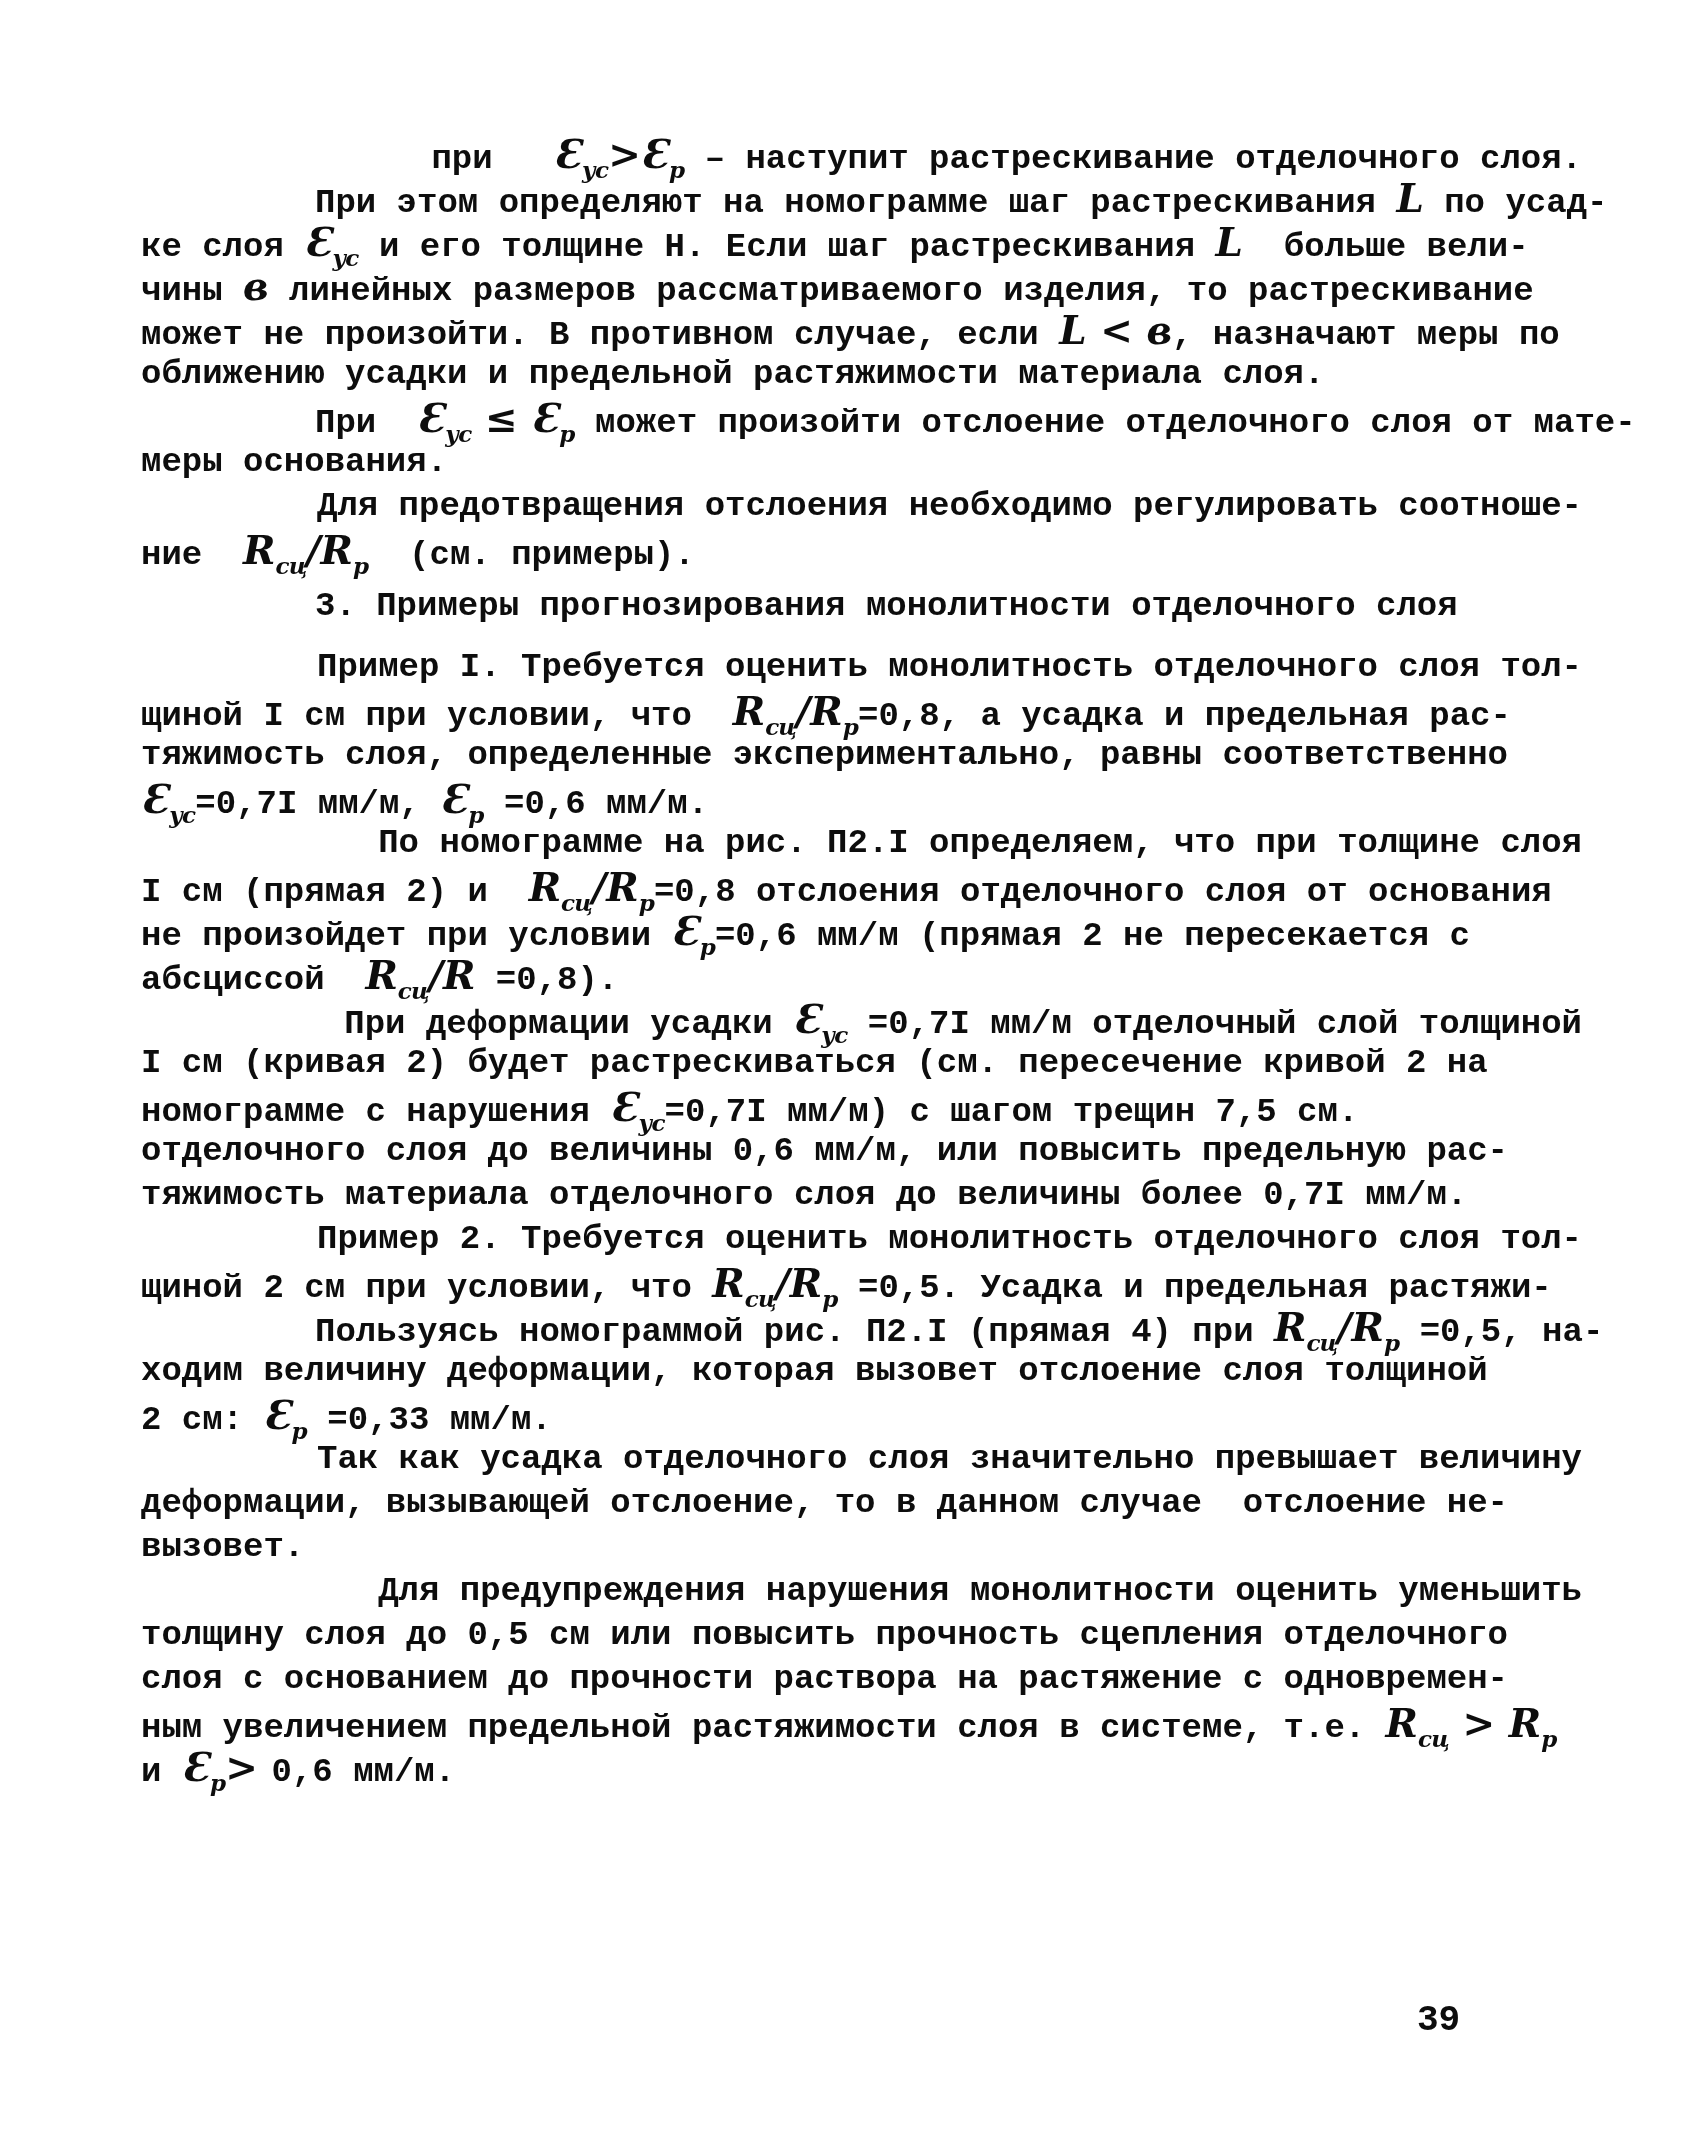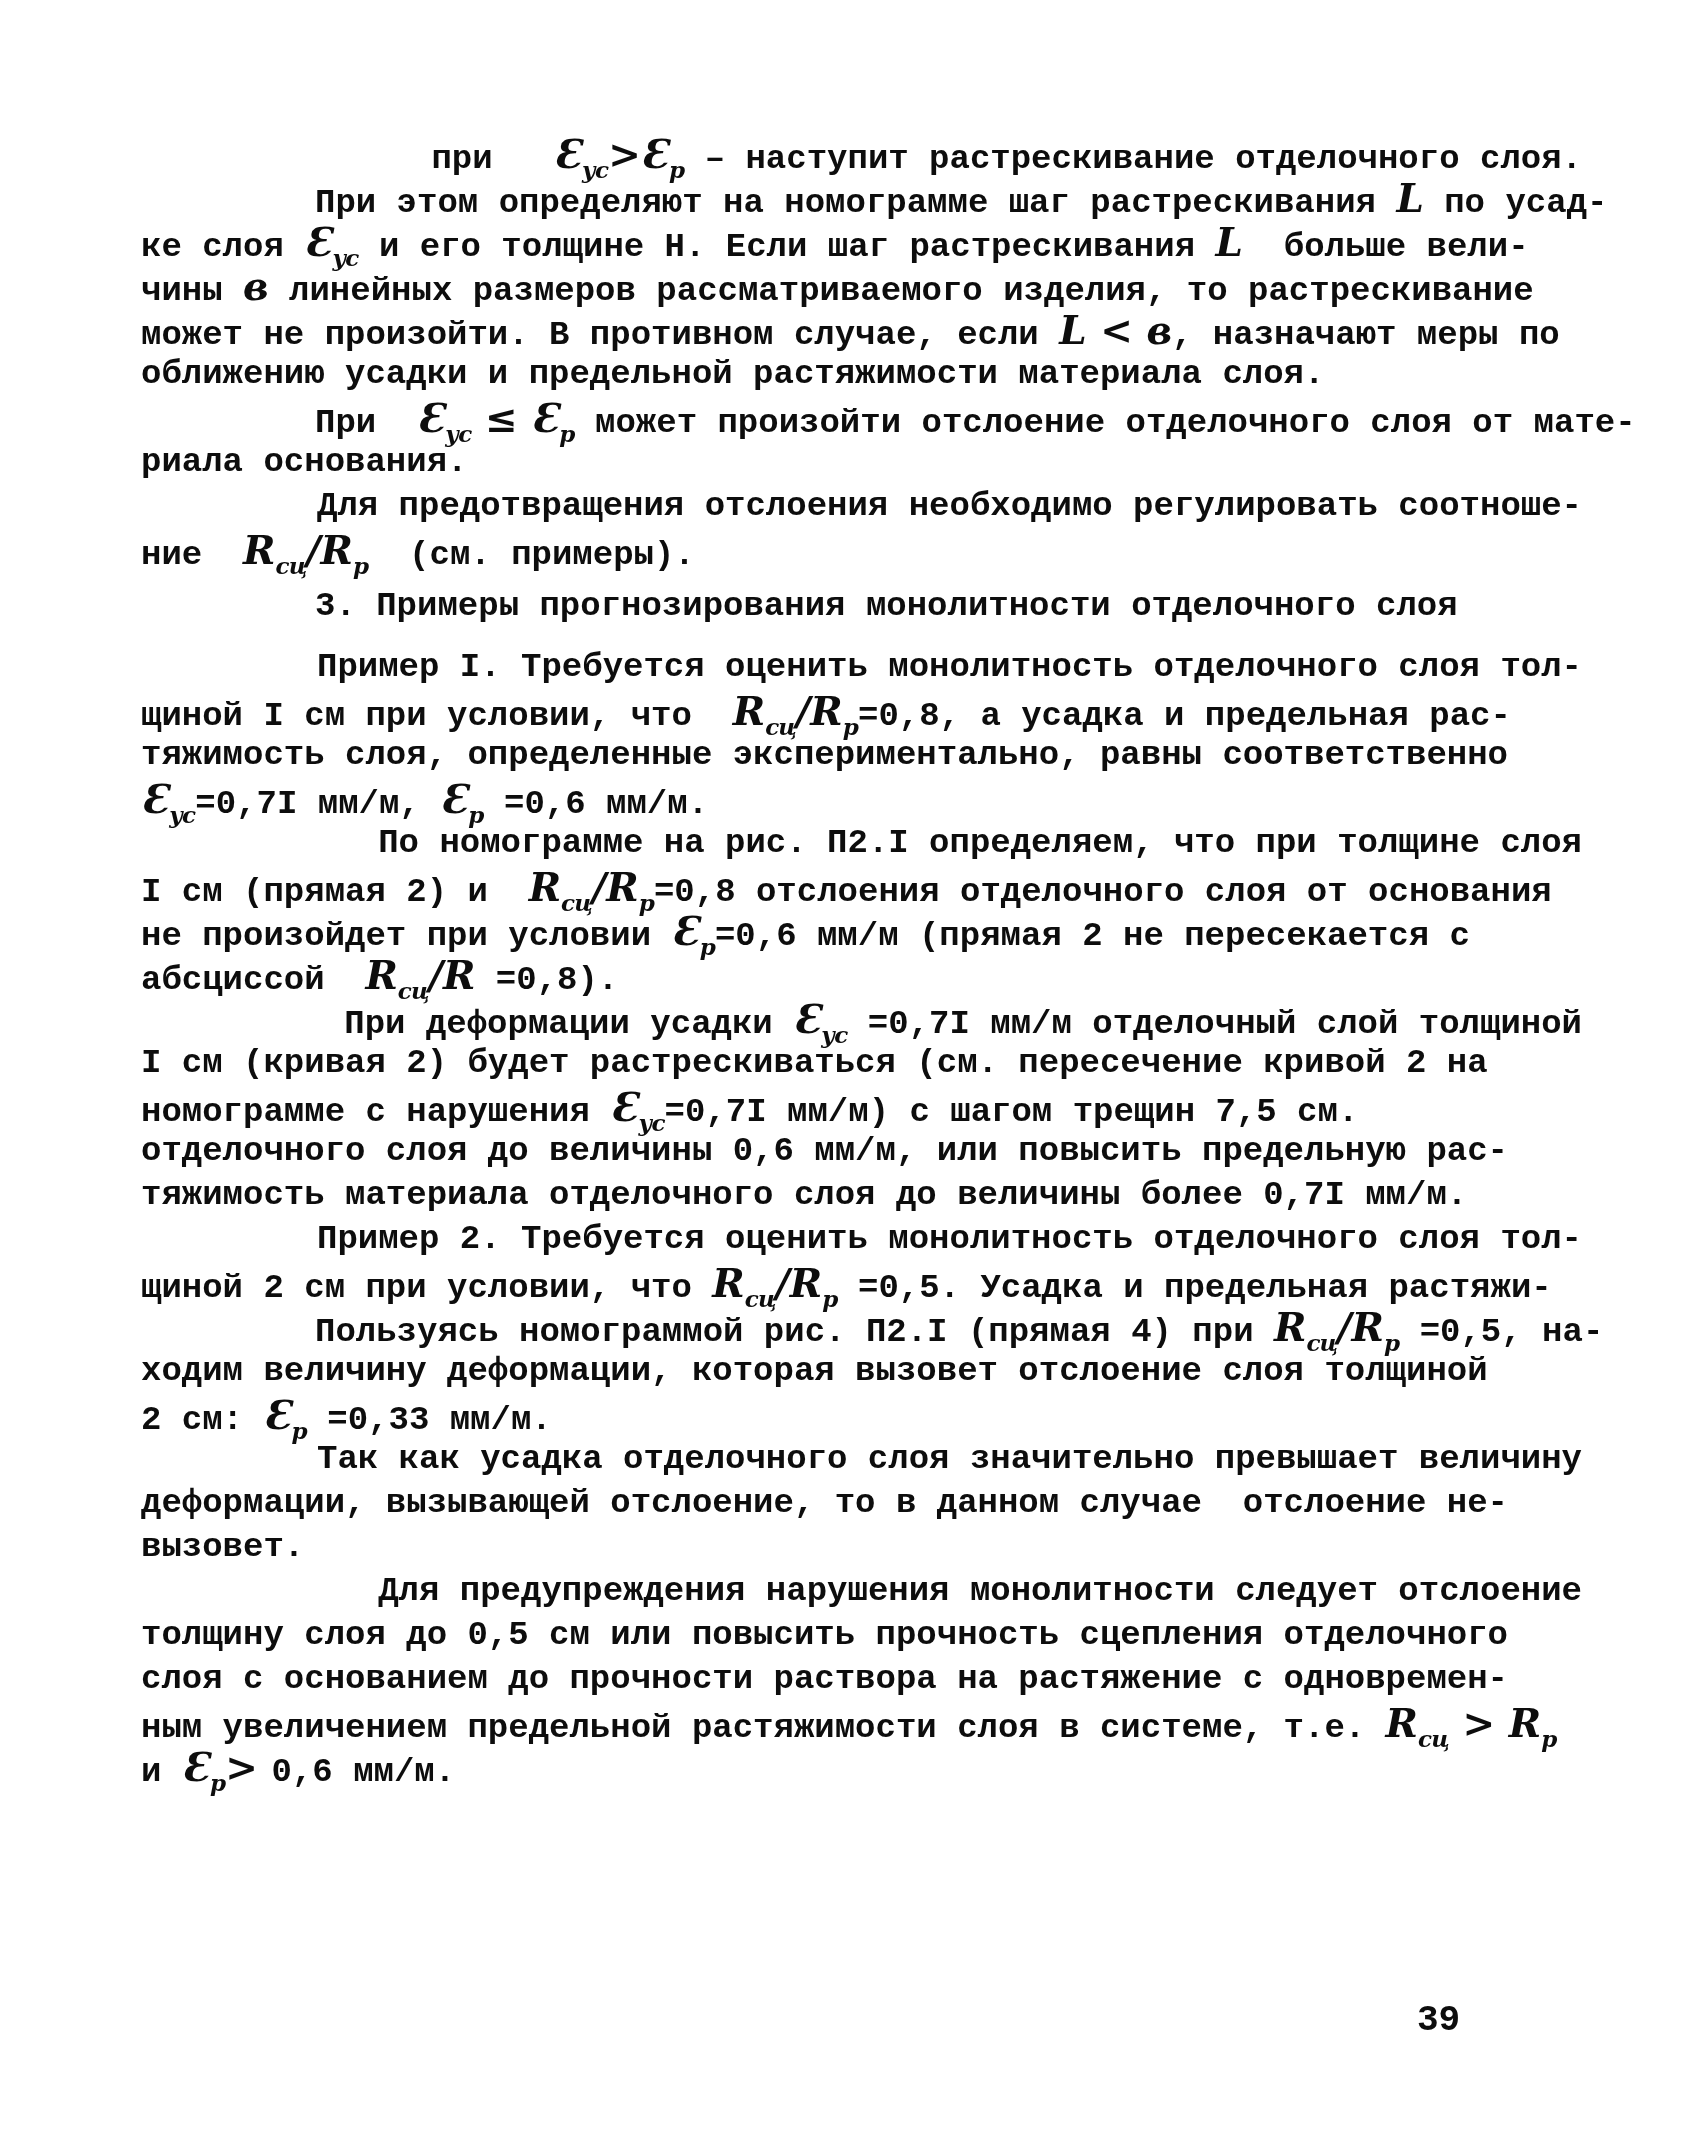--- a/index.html
+++ b/index.html
@@ -73,21 +73,21 @@
 
 <div class="page">
   <div class="doc-body">
       <div class="line indent"><span class="tw">при   </span><span class="fm">Ɛ<sub>ус</sub></span><span class="fm">&gt;</span><span class="fm">Ɛ<sub>р</sub></span><span class="tw"> – наступит растрескивание отделочного слоя.</span></div>
       <div class="line indent"><span class="tw">При этом определяют на номограмме шаг растрескивания </span><span class="fm">L</span><span class="tw"> по усад-</span></div>
       <div class="line"><span class="tw">ке слоя </span><span class="fm">Ɛ<sub>ус</sub></span><span class="tw"> и его толщине Н. Если шаг растрескивания </span><span class="fm">L</span><span class="tw">  больше вели-</span></div>
       <div class="line"><span class="tw">чины </span><span class="fm">в</span><span class="tw"> линейных размеров рассматриваемого изделия, то растрескивание</span></div>
       <div class="line"><span class="tw">может не произойти. В противном случае, если </span><span class="fm">L &lt; в</span><span class="tw">, назначают меры по</span></div>
       <div class="line"><span class="tw">оближению усадки и предельной растяжимости материала слоя.</span></div>
       <div class="line indent"><span class="tw">При  </span><span class="fm">Ɛ<sub>ус</sub></span><span class="fm"> ≤ </span><span class="fm">Ɛ<sub>р</sub></span><span class="tw"> может произойти отслоение отделочного слоя от мате-</span></div>
-      <div class="line"><span class="tw">риала основания.</span></div>
+      <div class="line"><span class="tw">меры основания.</span></div>
       <div class="line indent"><span class="tw">Для предотвращения отслоения необходимо регулировать соотноше-</span></div>
       <div class="line"><span class="tw">ние  </span><span class="fm">R<sub>сц</sub></span><span class="fm">/</span><span class="fm">R<sub>р</sub></span><span class="tw">  (см. примеры).</span></div>
       <div class="line heading"><span class="tw">3. Примеры прогнозирования монолитности отделочного слоя</span></div>
       <div class="line indent"><span class="tw">Пример I. Требуется оценить монолитность отделочного слоя тол-</span></div>
       <div class="line"><span class="tw">щиной I см при условии, что  </span><span class="fm">R<sub>сц</sub></span><span class="fm">/</span><span class="fm">R<sub>р</sub></span><span class="tw">=0,8, а усадка и предельная рас-</span></div>
       <div class="line"><span class="tw">тяжимость слоя, определенные экспериментально, равны соответственно</span></div>
       <div class="line"><span class="fm">Ɛ<sub>ус</sub></span><span class="tw">=0,7I мм/м, </span><span class="fm">Ɛ<sub>р</sub></span><span class="tw"> =0,6 мм/м.</span></div>
       <div class="line indent"><span class="tw">По номограмме на рис. П2.I определяем, что при толщине слоя</span></div>
       <div class="line"><span class="tw">I см (прямая 2) и  </span><span class="fm">R<sub>сц</sub></span><span class="fm">/</span><span class="fm">R<sub>р</sub></span><span class="tw">=0,8 отслоения отделочного слоя от основания</span></div>
       <div class="line"><span class="tw">не произойдет при условии </span><span class="fm">Ɛ<sub>р</sub></span><span class="tw">=0,6 мм/м (прямая 2 не пересекается с</span></div>
@@ -98,21 +98,21 @@
       <div class="line"><span class="tw">отделочного слоя до величины 0,6 мм/м, или повысить предельную рас-</span></div>
       <div class="line"><span class="tw">тяжимость материала отделочного слоя до величины более 0,7I мм/м.</span></div>
       <div class="line indent"><span class="tw">Пример 2. Требуется оценить монолитность отделочного слоя тол-</span></div>
       <div class="line"><span class="tw">щиной 2 см при условии, что </span><span class="fm">R<sub>сц</sub></span><span class="fm">/</span><span class="fm">R<sub>р</sub></span><span class="tw"> =0,5. Усадка и предельная растяжи-</span></div>
       <div class="line indent"><span class="tw">Пользуясь номограммой рис. П2.I (прямая 4) при </span><span class="fm">R<sub>сц</sub></span><span class="fm">/</span><span class="fm">R<sub>р</sub></span><span class="tw"> =0,5, на-</span></div>
       <div class="line"><span class="tw">ходим величину деформации, которая вызовет отслоение слоя толщиной</span></div>
       <div class="line"><span class="tw">2 см: </span><span class="fm">Ɛ<sub>р</sub></span><span class="tw"> =0,33 мм/м.</span></div>
       <div class="line indent"><span class="tw">Так как усадка отделочного слоя значительно превышает величину</span></div>
       <div class="line"><span class="tw">деформации, вызывающей отслоение, то в данном случае  отслоение не-</span></div>
       <div class="line"><span class="tw">вызовет.</span></div>
-      <div class="line indent"><span class="tw">Для предупреждения нарушения монолитности следует отслоение</span></div>
+      <div class="line indent"><span class="tw">Для предупреждения нарушения монолитности оценить уменьшить</span></div>
       <div class="line"><span class="tw">толщину слоя до 0,5 см или повысить прочность сцепления отделочного</span></div>
       <div class="line"><span class="tw">слоя с основанием до прочности раствора на растяжение с одновремен-</span></div>
       <div class="line"><span class="tw">ным увеличением предельной растяжимости слоя в системе, т.е. </span><span class="fm">R<sub>сц</sub></span><span class="fm"> &gt; </span><span class="fm">R<sub>р</sub></span></div>
       <div class="line"><span class="tw">и </span><span class="fm">Ɛ<sub>р</sub></span><span class="fm">&gt; </span><span class="tw">0,6 мм/м.</span></div>
     </div>
   <div class="page-number">39</div>
 </div>
 
 
 </body></html>

